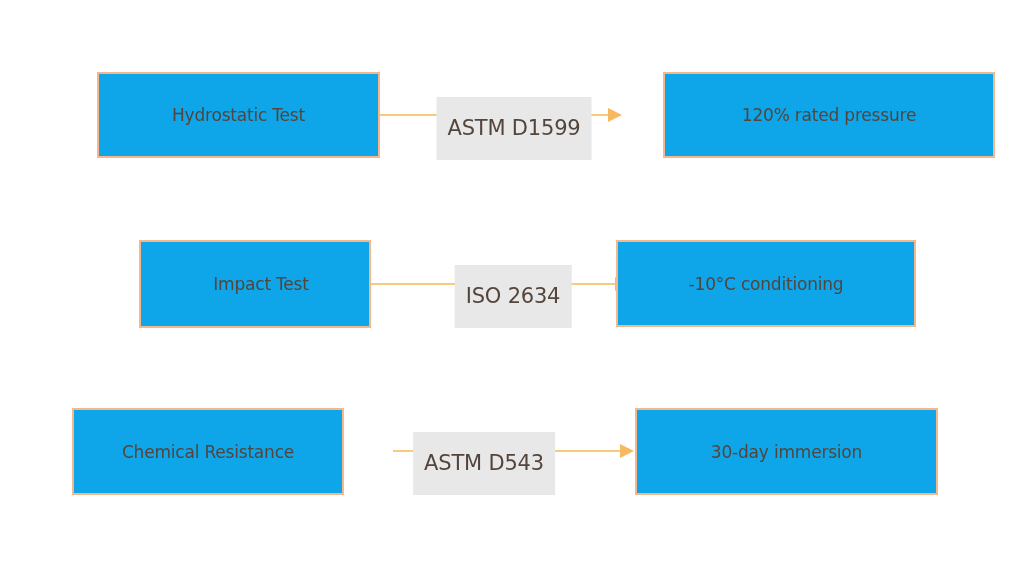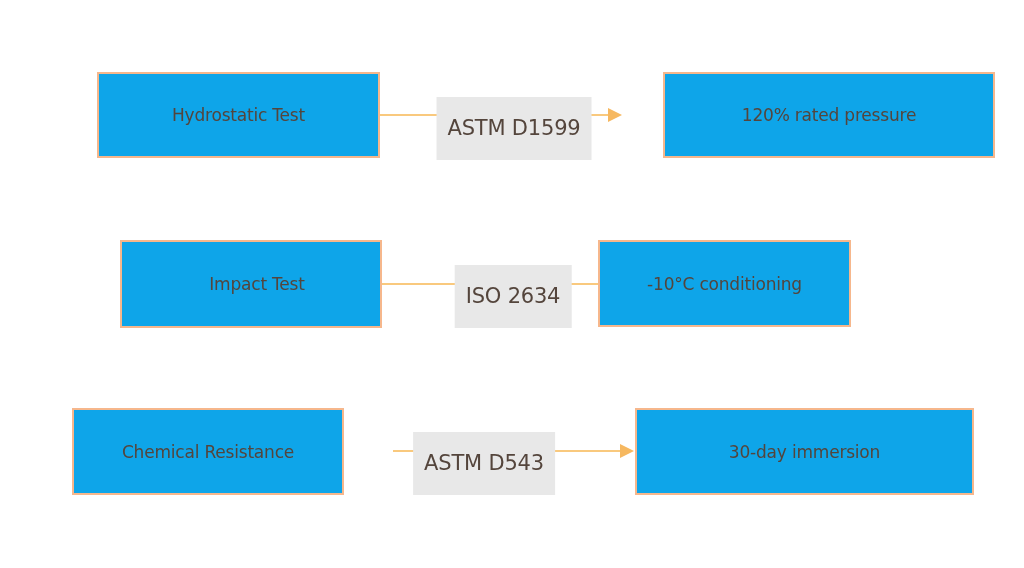--- a/index.html
+++ b/index.html
@@ -55,31 +55,31 @@
     border-left: 14px solid #f6b860;
     z-index: 2;
   }
   
   .r1-src  { left: 97px;  top: 72px;  width: 283px; height: 86px; }
   .r1-line { left: 380px; top: 114px; width: 228px; }
   .r1-lbl  { left: 514px; top: 97px; }
   .r1-head { left: 608px; top: 108px; }
   .r1-tgt  { left: 623px; top: 72px;  width: 332px; height: 86px; margin-left: 40px; }
   
-  .r2-src  { left: 120px; top: 240px; width: 262px; height: 88px; padding-left: 12px; }
+  .r2-src  { left: 139px; top: 240px; width: 232px; height: 88px; padding-left: 12px; }
   .r2-line { left: 355px; top: 283px; width: 260px; }
   .r2-lbl  { left: 513px; top: 265px; }
   .r2-head { left: 615px; top: 277px; }
-  .r2-tgt  { left: 598px; top: 240px; width: 253px; height: 87px; }
+  .r2-tgt  { left: 616px; top: 240px; width: 300px; height: 87px; }
   
   .r3-src  { left: 72px;  top: 408px; width: 272px; height: 87px; }
   .r3-line { left: 393px; top: 450px; width: 227px; }
   .r3-lbl  { left: 484px; top: 432px; }
   .r3-head { left: 620px; top: 444px; }
-  .r3-tgt  { left: 635px; top: 408px; width: 339px; height: 87px; }
+  .r3-tgt  { left: 635px; top: 408px; width: 303px; height: 87px; }
 </style>
 </head>
 <body>
 
 <div class="canvas">
 
   <div>
     <div class="box r1-src">
       <span>Hydrostatic Test</span>
     </div>

